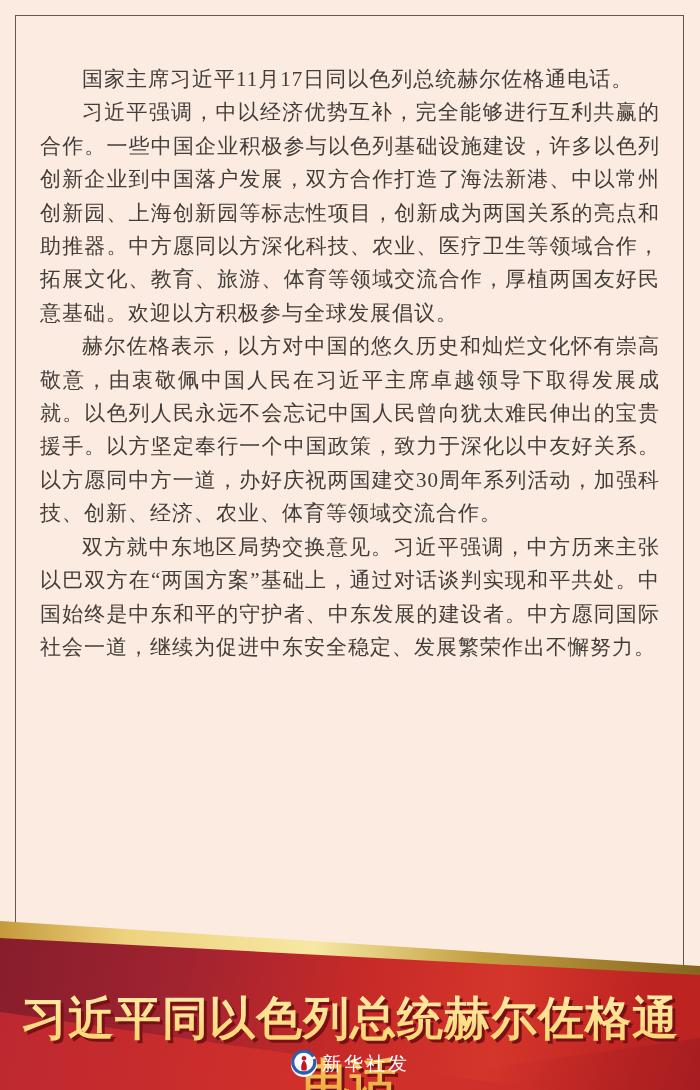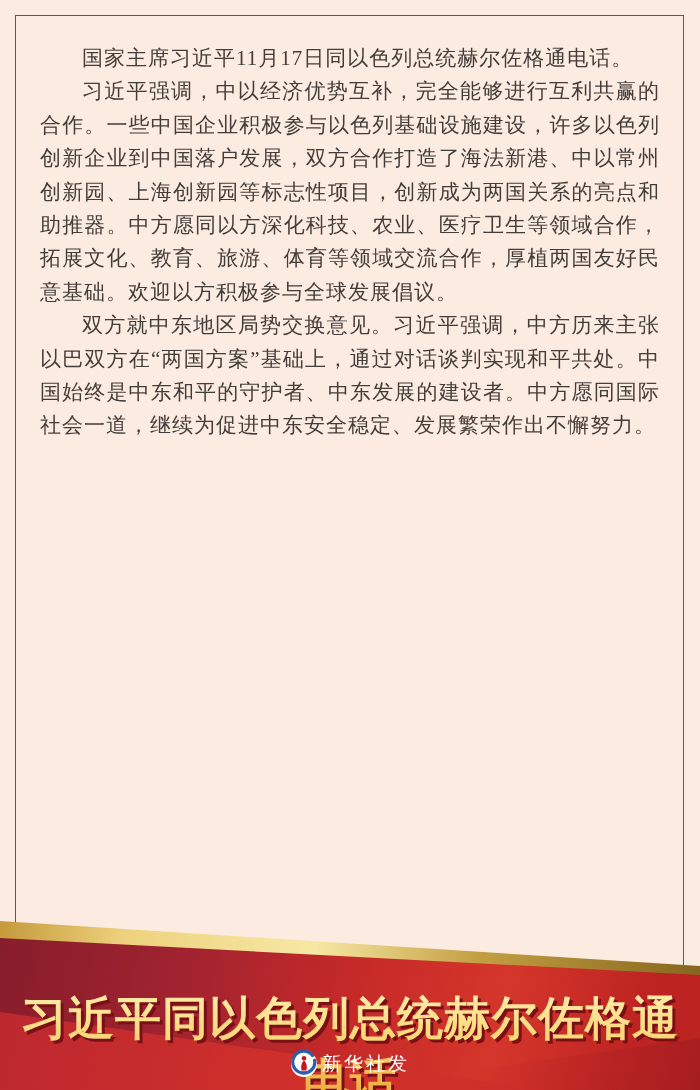--- a/index.html
+++ b/index.html
@@ -10,21 +10,21 @@
   }
   .page{position:absolute;inset:0;}
   
   .frame{
     position:absolute;left:15px;top:15px;width:667px;height:965px;
     border:1px solid #6b564b;
     pointer-events:none;z-index:1;
   }
   
   .article{
-    position:absolute;left:40px;top:42px;width:620px;z-index:2;
+    position:absolute;left:40px;top:63px;width:620px;z-index:2;
     color:#433d39;font-size:21px;line-height:33.4px;
     letter-spacing:1px;text-align:justify;font-family:Liberation Serif, serif;
   }
   .article p{margin:0;text-indent:2em;}
   
   .banner{position:absolute;left:0;top:900px;width:700px;height:190px;z-index:3;}
   .banner svg.ribbon{position:absolute;left:0;top:0;}
   .banner-title{
     position:absolute;left:0;top:88px;width:700px;text-align:center;
     font-weight:bold;font-size:46px;letter-spacing:1px;
@@ -48,20 +48,21 @@
 </head>
 <body>
 
 <div class="page">
 
   <div class="frame"></div>
 
   <div class="article">
     <p>国家主席习近平11月17日同以色列总统赫尔佐格通电话。</p>
     <p>习近平强调，中以经济优势互补，完全能够进行互利共赢的合作。一些中国企业积极参与以色列基础设施建设，许多以色列创新企业到中国落户发展，双方合作打造了海法新港、中以常州创新园、上海创新园等标志性项目，创新成为两国关系的亮点和助推器。中方愿同以方深化科技、农业、医疗卫生等领域合作，拓展文化、教育、旅游、体育等领域交流合作，厚植两国友好民意基础。欢迎以方积极参与全球发展倡议。</p>
+    <p>赫尔佐格表示，以方对中国的悠久历史和灿烂文化怀有崇高敬意，由衷敬佩中国人民在习近平主席卓越领导下取得发展成就。以色列人民永远不会忘记中国人民曾向犹太难民伸出的宝贵援手。以方坚定奉行一个中国政策，致力于深化以中友好关系。以方愿同中方一道，办好庆祝两国建交30周年系列活动，加强科技、创新、经济、农业、体育等领域交流合作。</p>
     <p>双方就中东地区局势交换意见。习近平强调，中方历来主张以巴双方在“两国方案”基础上，通过对话谈判实现和平共处。中国始终是中东和平的守护者、中东发展的建设者。中方愿同国际社会一道，继续为促进中东安全稳定、发展繁荣作出不懈努力。</p>
   </div>
 
   <div class="banner">
     <svg class="ribbon" width="700" height="190" viewBox="0 0 700 190" xmlns="http://www.w3.org/2000/svg">
       <defs>
         <linearGradient id="goldBand" gradientUnits="userSpaceOnUse" x1="0" y1="40" x2="700" y2="60">
           <stop offset="0" stop-color="#c59a3c"></stop>
           <stop offset="0.18" stop-color="#eed27e"></stop>
           <stop offset="0.45" stop-color="#f6e8a4"></stop>

